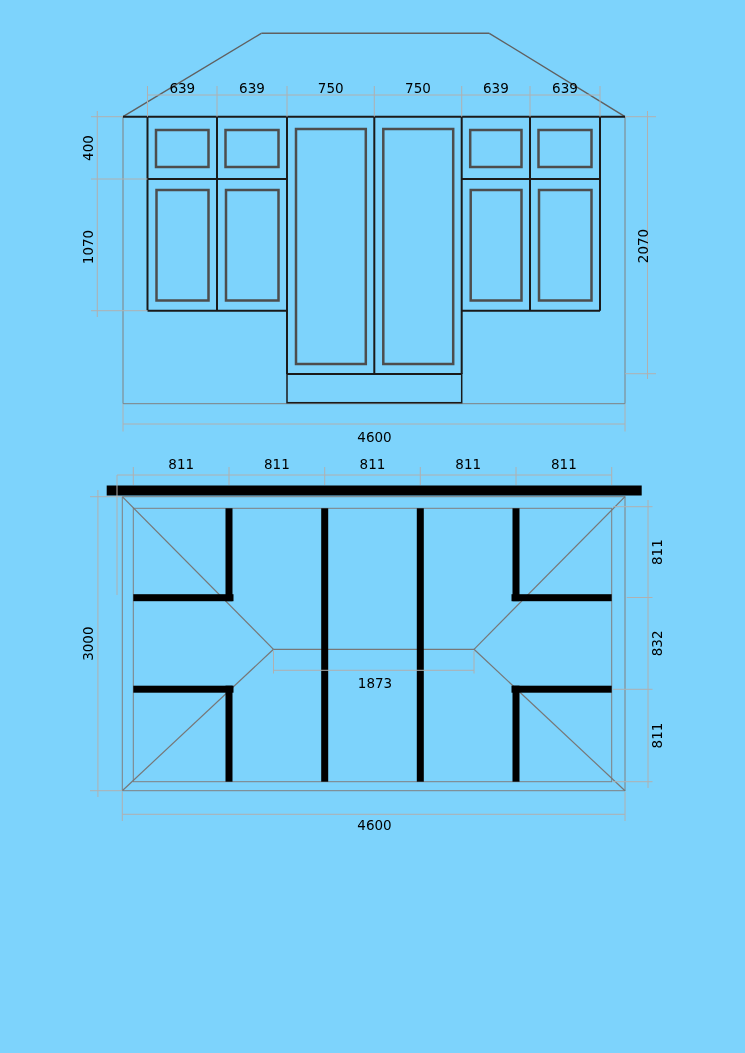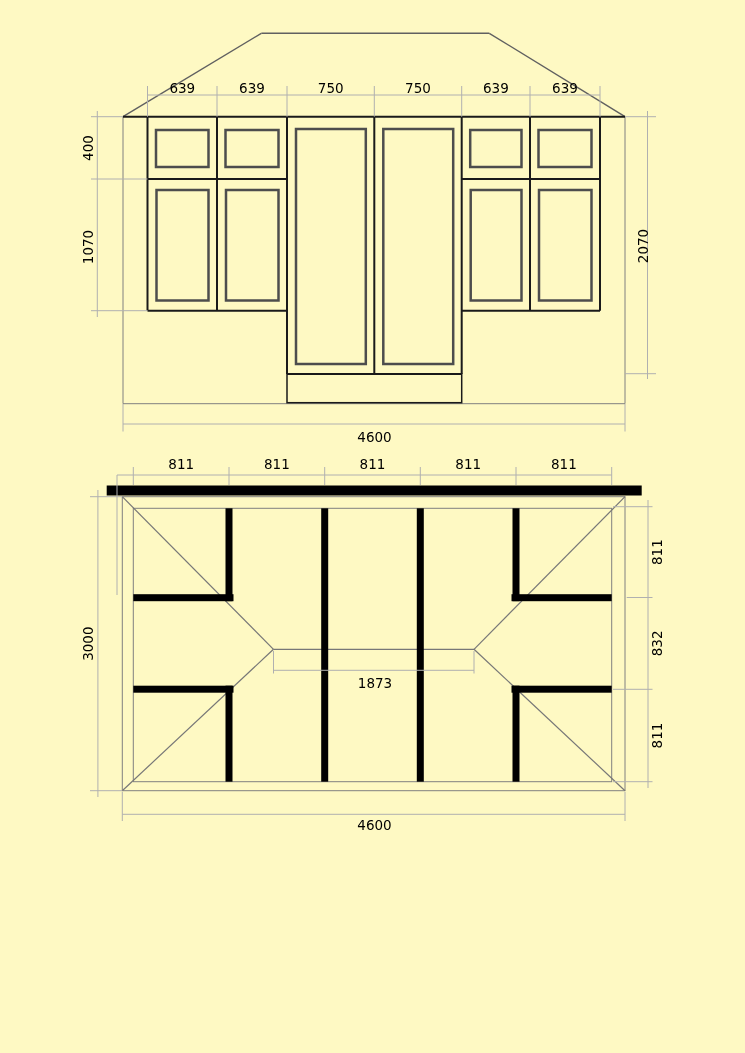--- a/index.html
+++ b/index.html
@@ -1,16 +1,16 @@
 <!DOCTYPE html>
 <html><head>
 <meta charset="utf-8">
 <style>
   html,body{margin:0;padding:0;background:#ffffff;}
-  .page{position:relative;width:745px;height:1053px;background:#fef9c3;overflow:hidden;}
+  .page{position:relative;width:745px;height:1053px;background:#7dd3fc;overflow:hidden;}
   svg{display:block;}
   .dim-text{font-family:"DejaVu Sans","Liberation Sans",sans-serif;font-size:13.5px;fill:#000000;}
   .dim-line{stroke:#b0b0b0;stroke-width:1;fill:none;}
   .outline{stroke:#808080;stroke-width:1;fill:none;}
   .roofline{stroke:#606060;stroke-width:1.4;fill:none;}
   .frame{stroke:#1a1a1a;stroke-width:2;fill:none;}
   .frame-thin{stroke:#1a1a1a;stroke-width:1.5;fill:none;}
   .sash{stroke:#4d4d4d;stroke-width:2.5;fill:none;}
   .hip{stroke:#777777;stroke-width:1.2;fill:none;}
   .beam{fill:#000000;stroke:none;}

